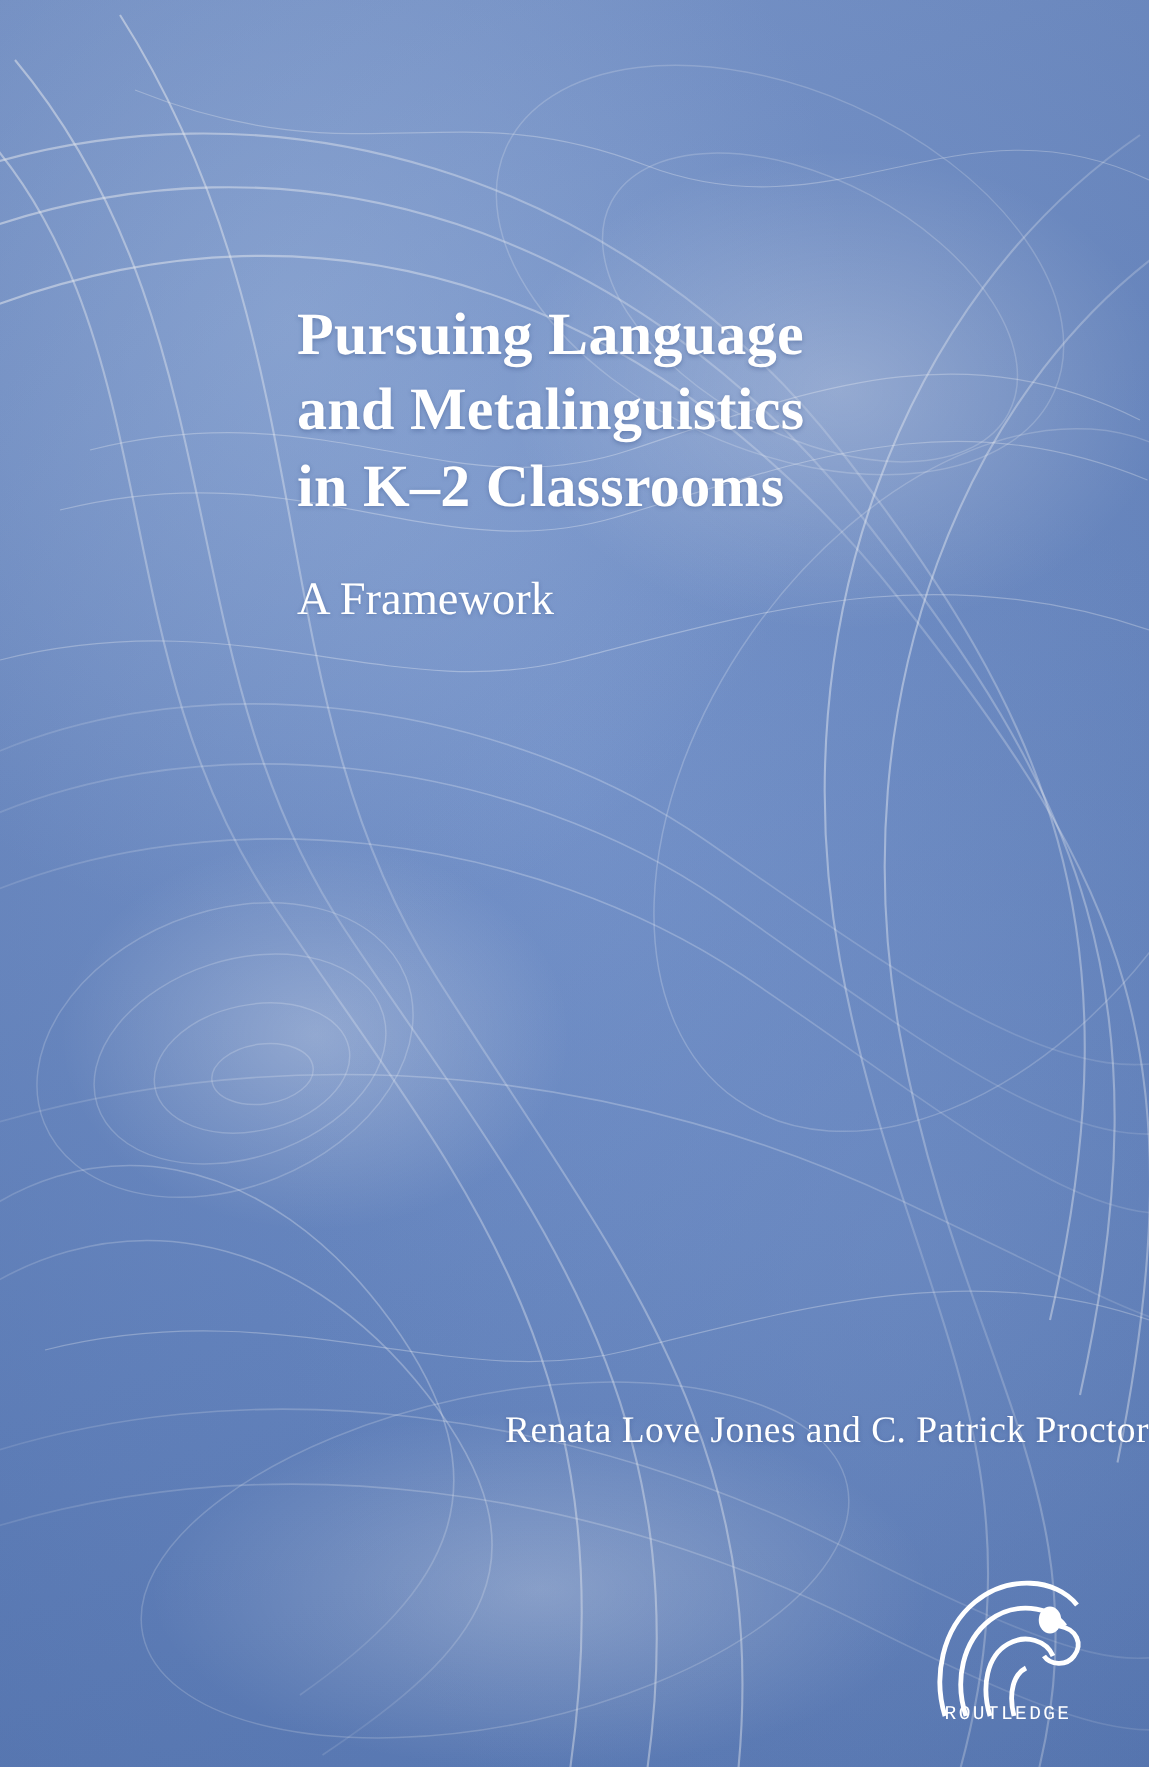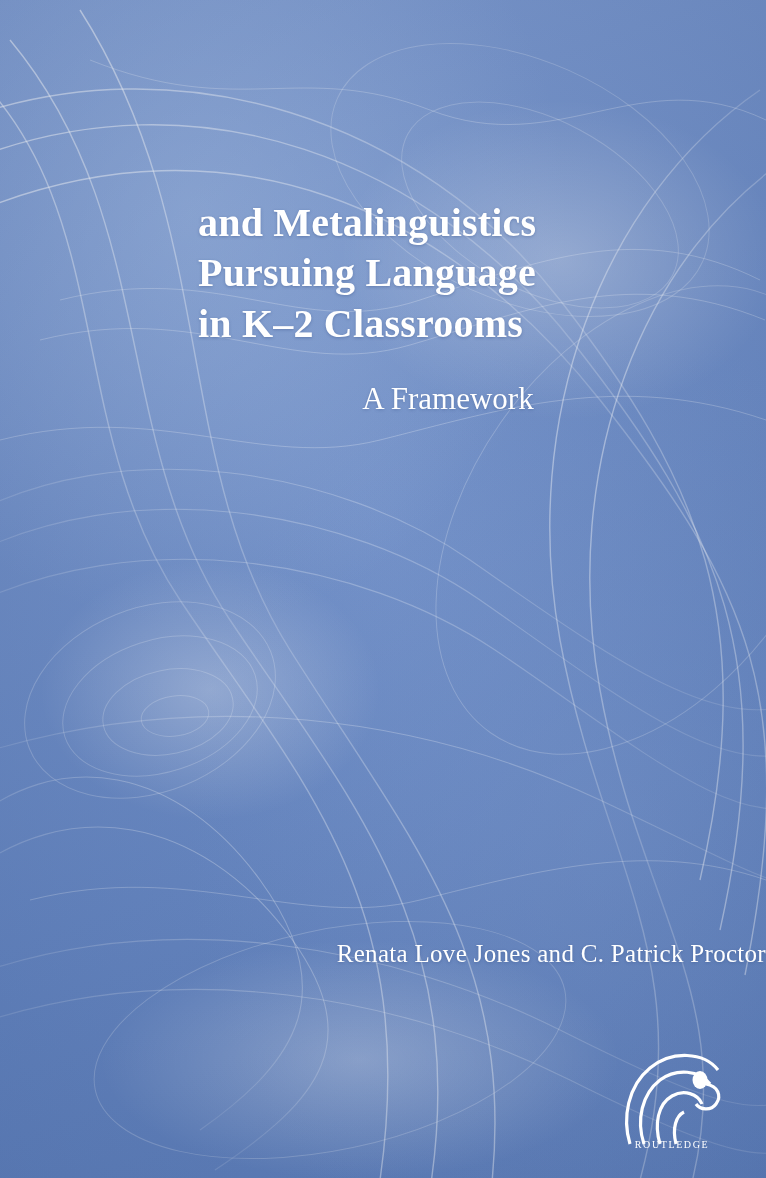--- a/index.html
+++ b/index.html
@@ -54,21 +54,20 @@
     line-height: 1.26;
     font-weight: 700;
     letter-spacing: 0.2px;
     text-shadow: 0 1px 3px rgba(40,65,120,0.35);
   }
   .subtitle-block {
     position: absolute;
     left: 198px;
     top: 378px;
     width: 500px;
-    text-align: center;
   }
   .subtitle-line {
     color: #ffffff;
     font-size: 31px;
     line-height: 1.35;
     font-weight: 400;
     text-shadow: 0 1px 3px rgba(40,65,120,0.30);
   }
   .authors {
     position: absolute;
@@ -91,22 +90,22 @@
     height: 112px;
   }
   .publisher-logo svg { display: block; }
   .logo-text {
     position: absolute;
     right: 36px;
     bottom: 28px;
     width: 116px;
     text-align: center;
     color: #ffffff;
-    font-family: Liberation Serif, serif;
-    font-size: 10px;
+    font-family: Liberation Mono, monospace;
+    font-size: 13px;
     letter-spacing: 1.6px;
     pointer-events: none;
   }
 </style>
 </head>
 <body>
 
 <div class="cover">
 
   <div class="bg-base"></div>
@@ -175,22 +174,22 @@
         <ellipse cx="210" cy="690" rx="170" ry="130" fill="url(#glowA)"></ellipse>
         <ellipse cx="560" cy="260" rx="220" ry="160" fill="url(#glowA)"></ellipse>
         <ellipse cx="360" cy="1060" rx="260" ry="120" fill="url(#glowA)"></ellipse>
       </g>
     </svg>
   </div>
 
   <div class="vignette"></div>
 
   <div class="title-block">
+    <div class="title-line">Pursuing Language</div>
     <div class="title-line">and Metalinguistics</div>
-    <div class="title-line">Pursuing Language</div>
     <div class="title-line">in K–2 Classrooms</div>
   </div>
 
   <div class="subtitle-block">
     <div class="subtitle-line">A Framework</div>
   </div>
 
   <div class="authors">Renata Love Jones and C. Patrick Proctor</div>
 
   <div class="publisher-logo">

